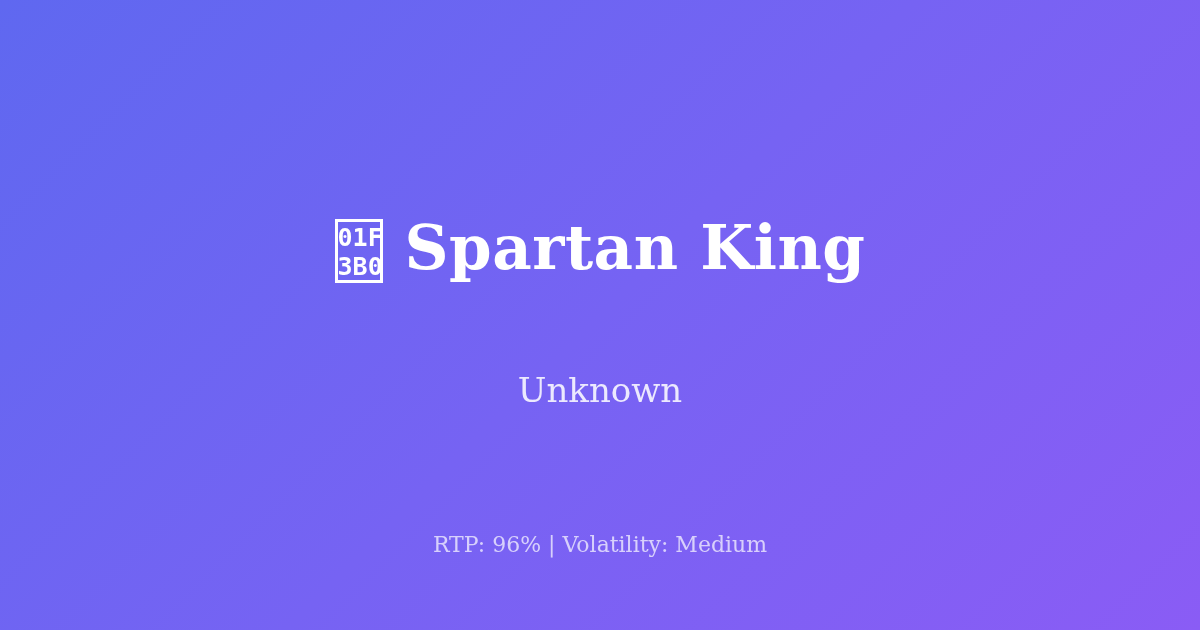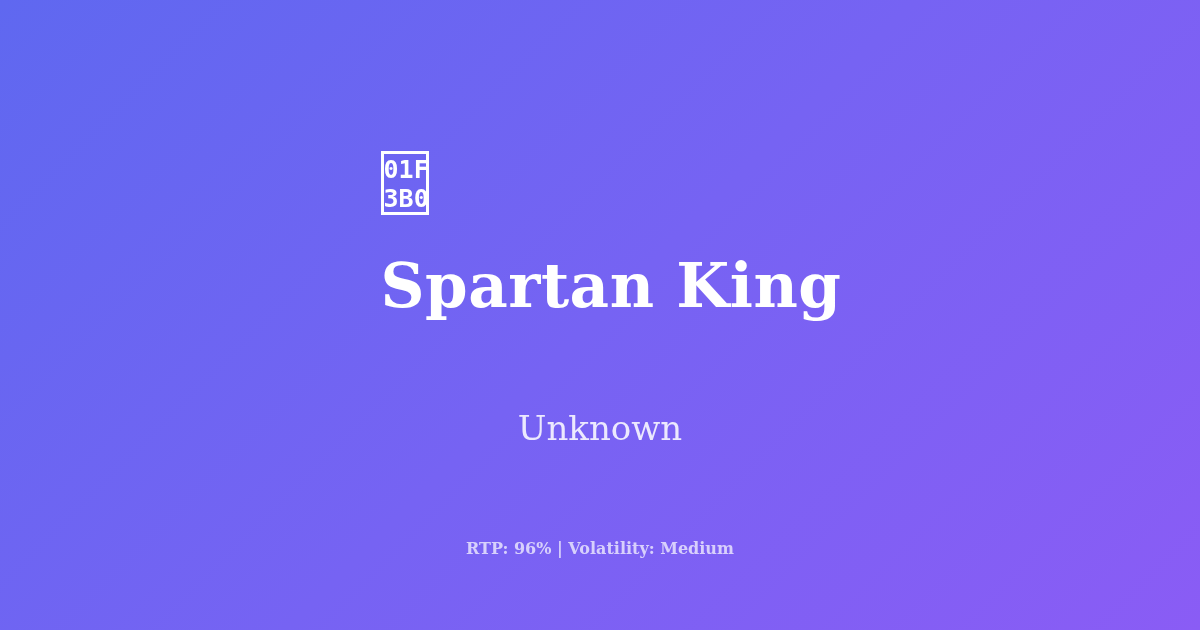--- a/index.html
+++ b/index.html
@@ -35,21 +35,20 @@
     flex-direction: column;
     align-items: center;
     justify-content: center;
     width: 100%;
     
     margin-top: -44px;
   }
 
   .title-row {
     display: flex;
-    flex-direction: column;
     align-items: baseline;
     justify-content: center;
     white-space: nowrap;
   }
 
   .slot-icon {
     display: inline-block;
     font-family: "DejaVu Sans", "Liberation Sans", sans-serif;
     font-size: 76px;
     line-height: 1;
@@ -101,22 +100,22 @@
     text-align: center;
   }
 
   .footer {
     position: absolute;
     left: 0;
     right: 0;
     bottom: 70px;
     text-align: center;
     font-family: "DejaVu Serif", "Liberation Serif", serif;
-    font-weight: 700;
-    font-size: 16px;
+    font-weight: 400;
+    font-size: 22px;
     line-height: 1.3;
     color: rgba(255, 255, 255, 0.70);
   }
 </style>
 </head>
 <body>
 
 <div class="og-card">
 
   <div class="card-center">

